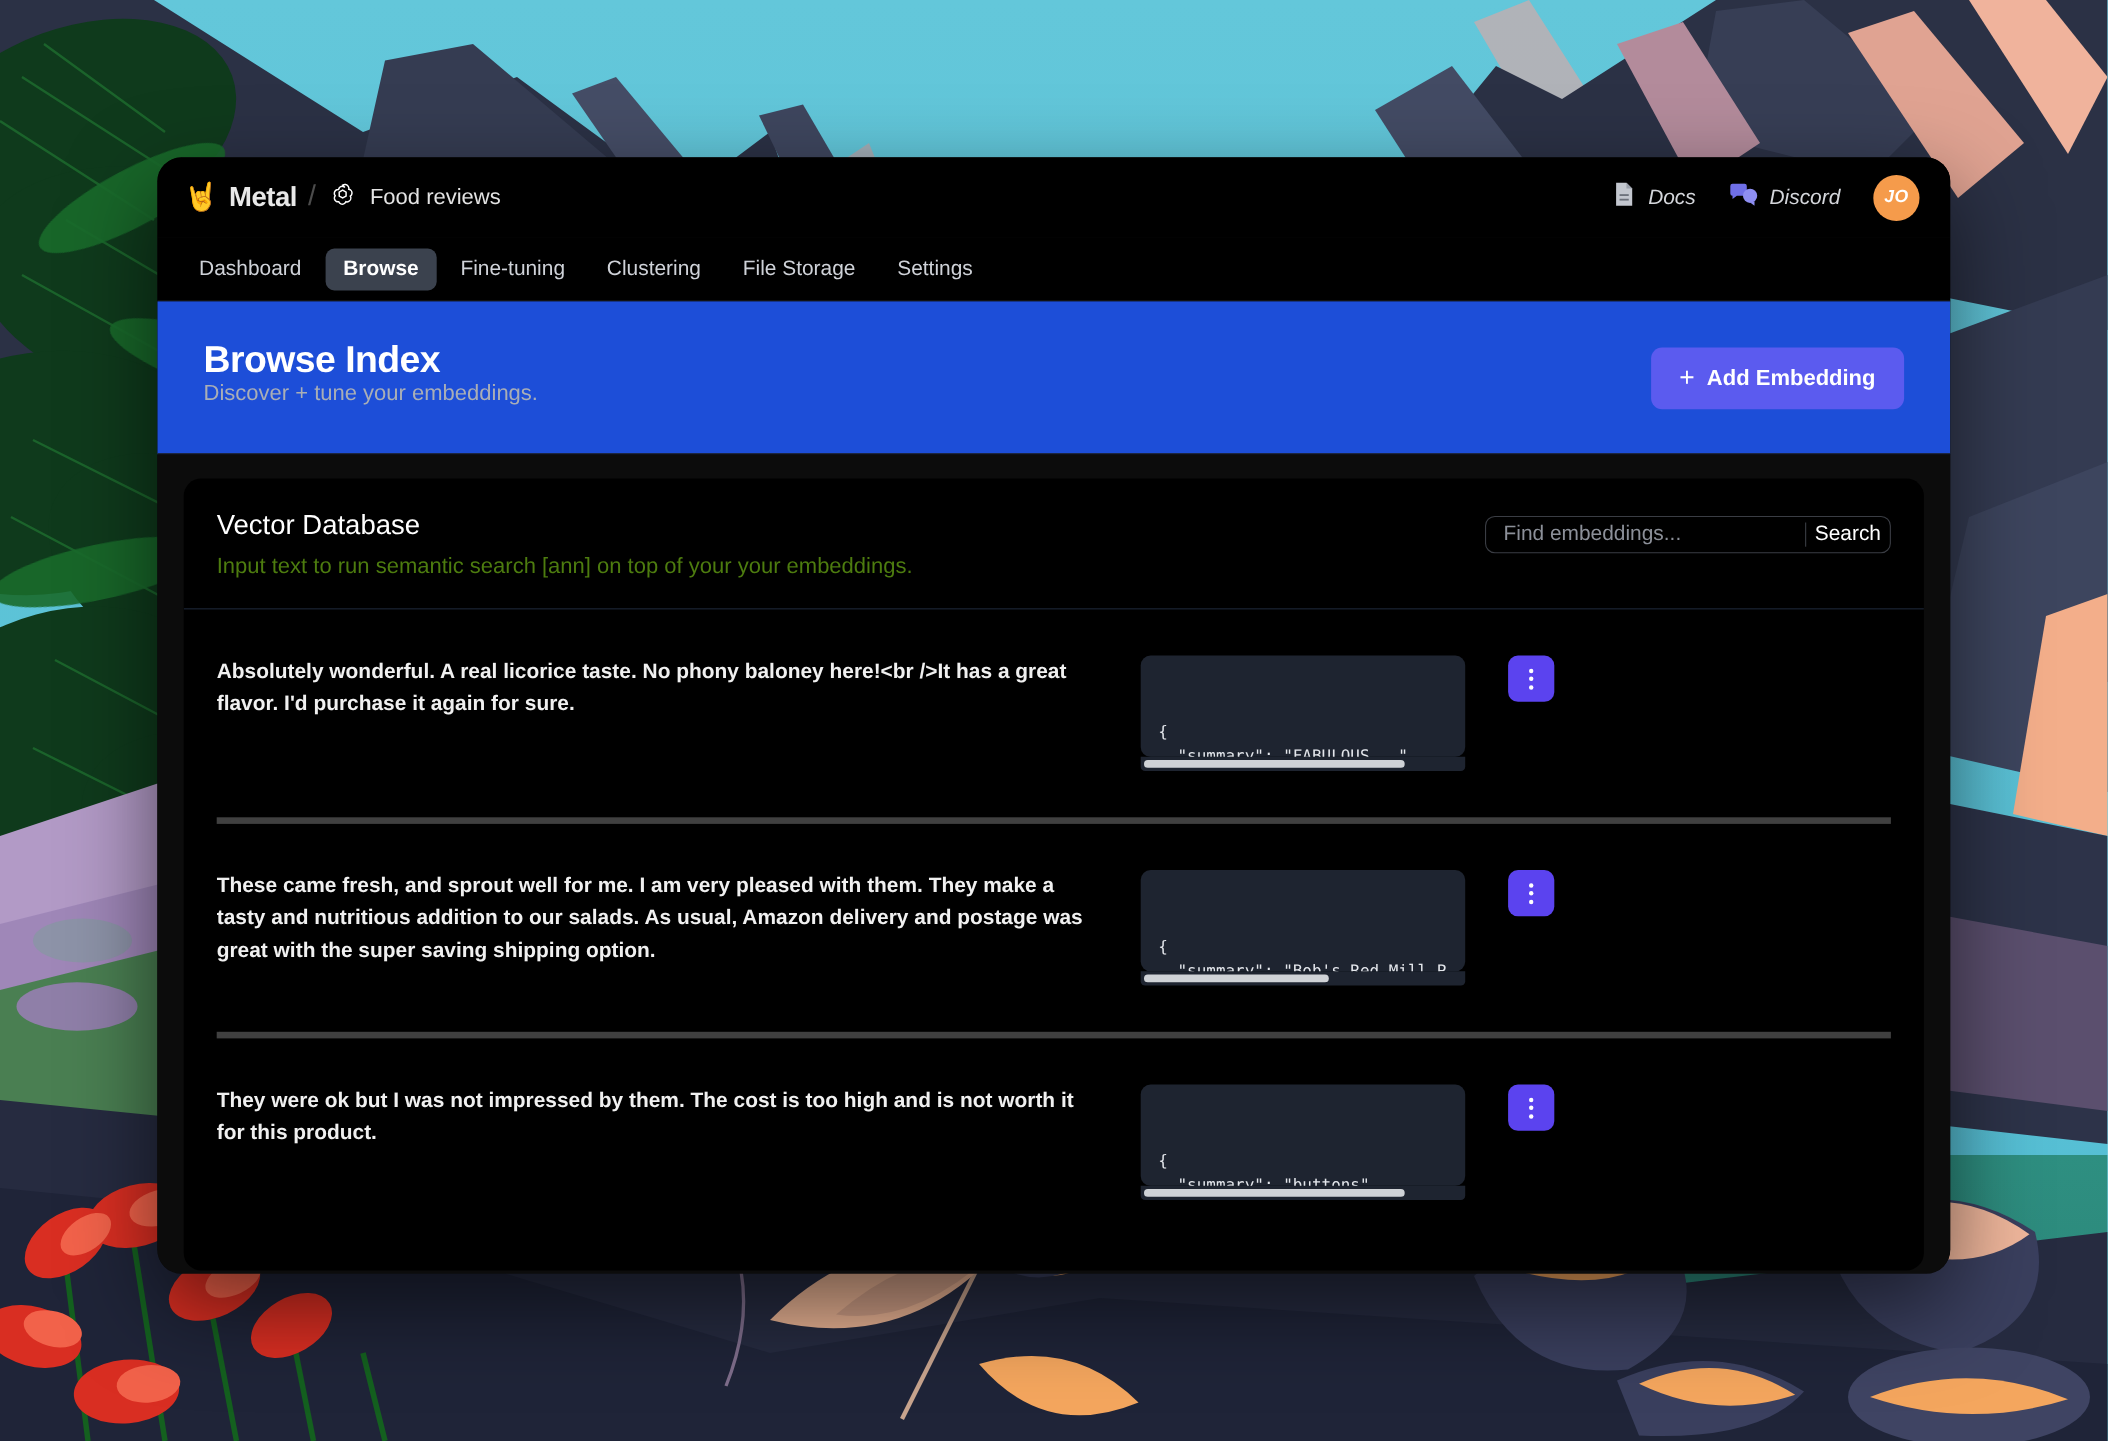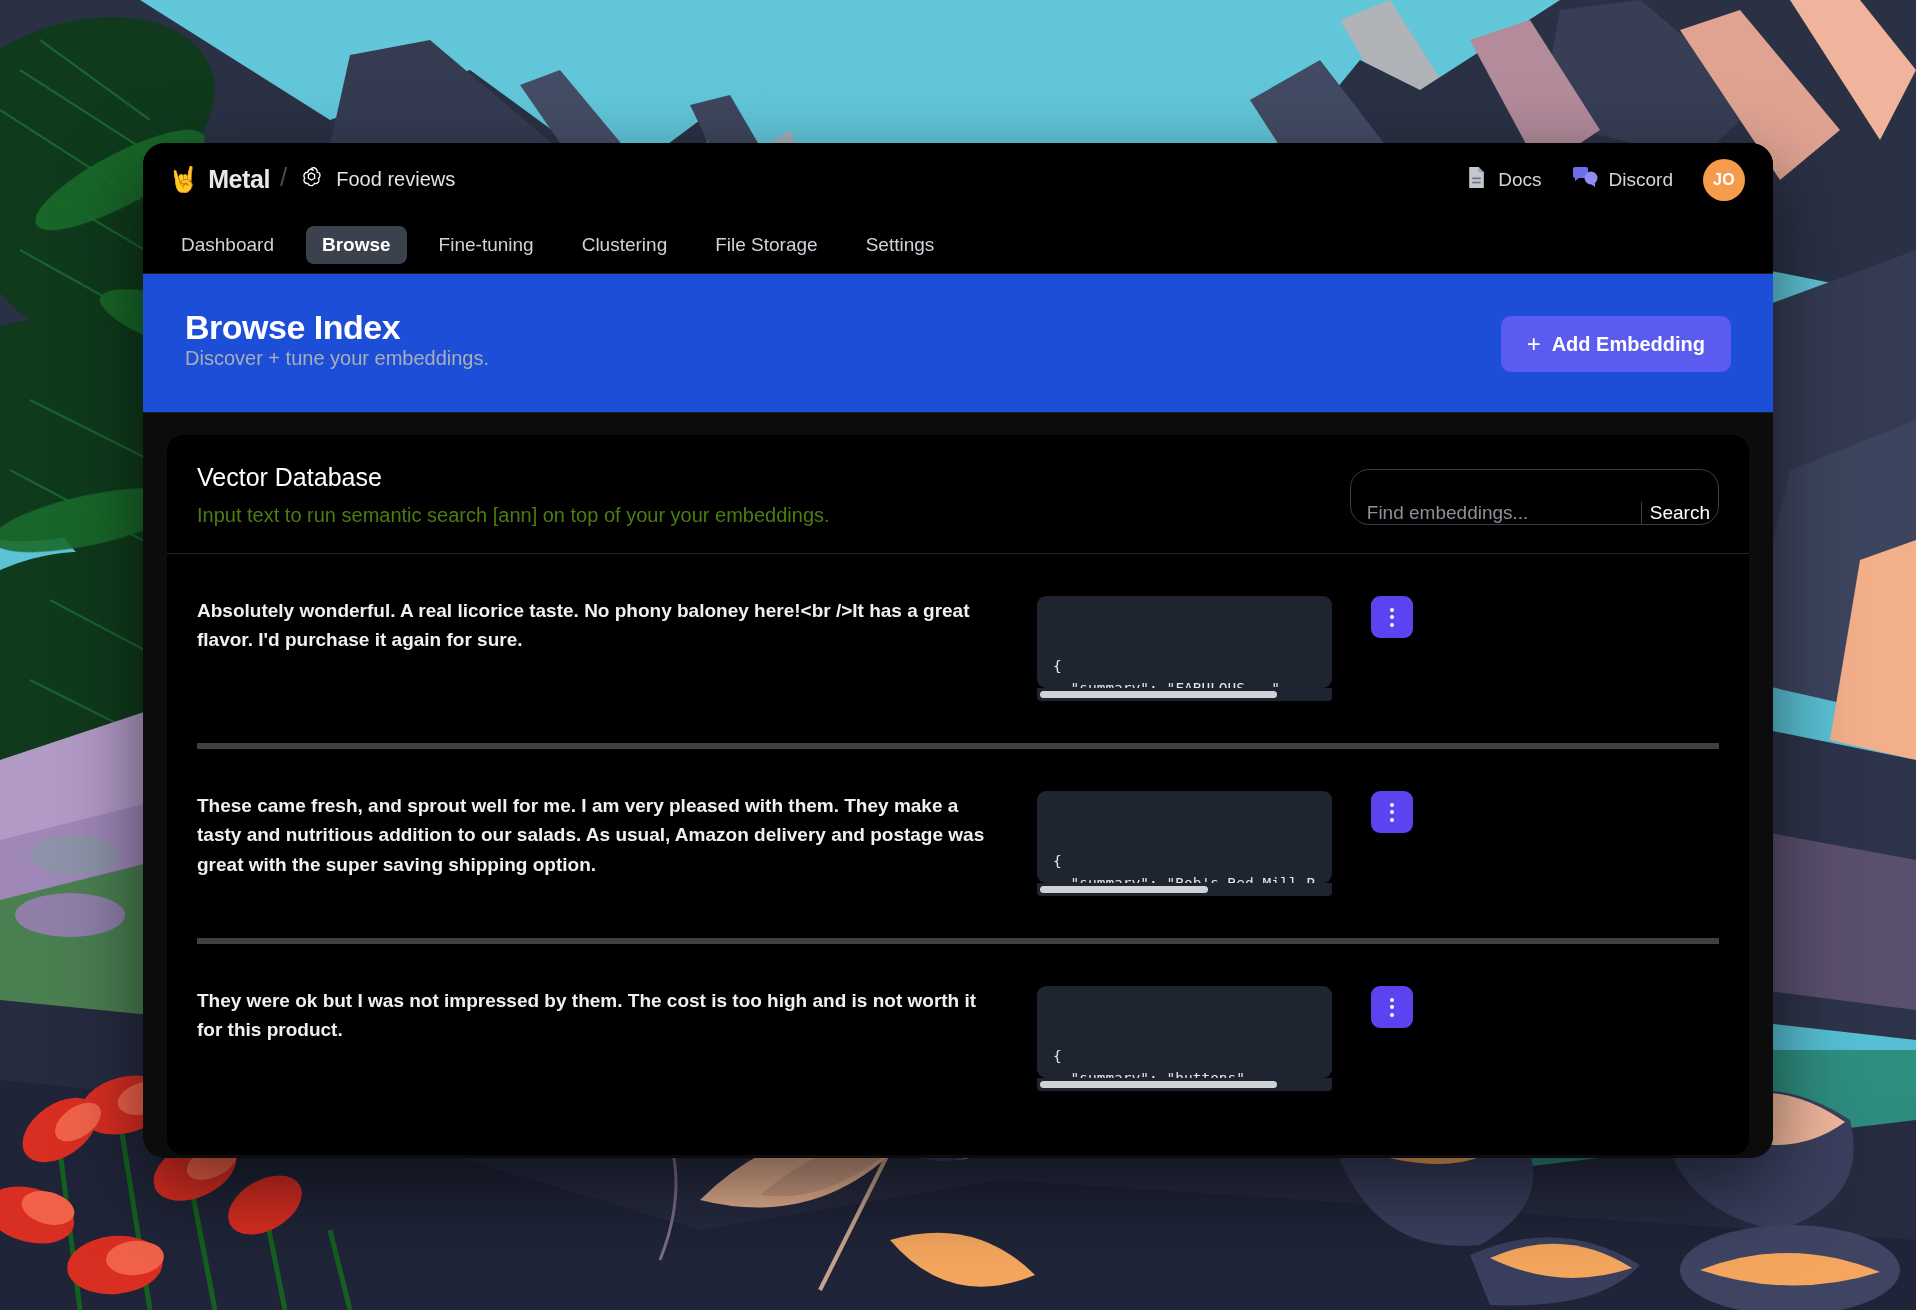--- a/index.html
+++ b/index.html
@@ -55,21 +55,21 @@
     color: #4c4c4c;
     font-size: 26px;
     font-weight: 300;
     margin: 0 12px 0 10px;
     transform: translateY(-2px);
   }
   .project { display: flex; align-items: center; gap: 12px; }
   .project-name { font-size: 20px; color: #e3e3e3; }
 
   .topbar-spacer { flex: 1; }
-  .topbar-right { display: flex; align-items: center; gap: 30px; }
+  .topbar-right { display: flex; align-items: center; gap: 30px; font-style: italic; }
   .tb-link {
     display: flex;
     align-items: center;
     gap: 11px;
     font-size: 19px;
     color: #d4d6db;
     cursor: pointer;
   }
   .avatar {
     width: 42px; height: 42px;
@@ -83,21 +83,21 @@
     justify-content: center;
     cursor: pointer;
     letter-spacing: .3px;
   }
 
   
   .navbar {
     height: 58px;
     display: flex;
     align-items: center;
-    gap: 16px;
+    gap: 6px;
     padding: 0 22px;
     background: #000;
     border-bottom: 1px solid #1b1b1b;
   }
   .nav-tab {
     font-size: 19px;
     color: #cfd2d8;
     padding: 8px 16px;
     border-radius: 8px;
     cursor: pointer;
@@ -154,25 +154,25 @@
     display: flex;
     align-items: flex-start;
     border-bottom: 1px solid #1d2738;
   }
   .card-title { font-size: 25px; font-weight: normal; color: #fff; }
   .card-sub { margin-top: 12px; font-size: 20px; color: #4d7c0f; }
   .card-head-spacer { flex: 1; }
 
   .search-group {
     display: flex;
-    align-items: flex-end;
+    align-items: center;
     border: 1px solid #3a3d44;
-    border-radius: 19px;
+    border-radius: 9px;
     overflow: hidden;
-    height: 56px;
+    height: 34px;
     margin-top: 6px;
   }
   .search-input {
     width: 290px;
     background: transparent;
     border: none;
     outline: none;
     color: #e6e6e6;
     font-size: 19px;
     padding: 0 16px;

